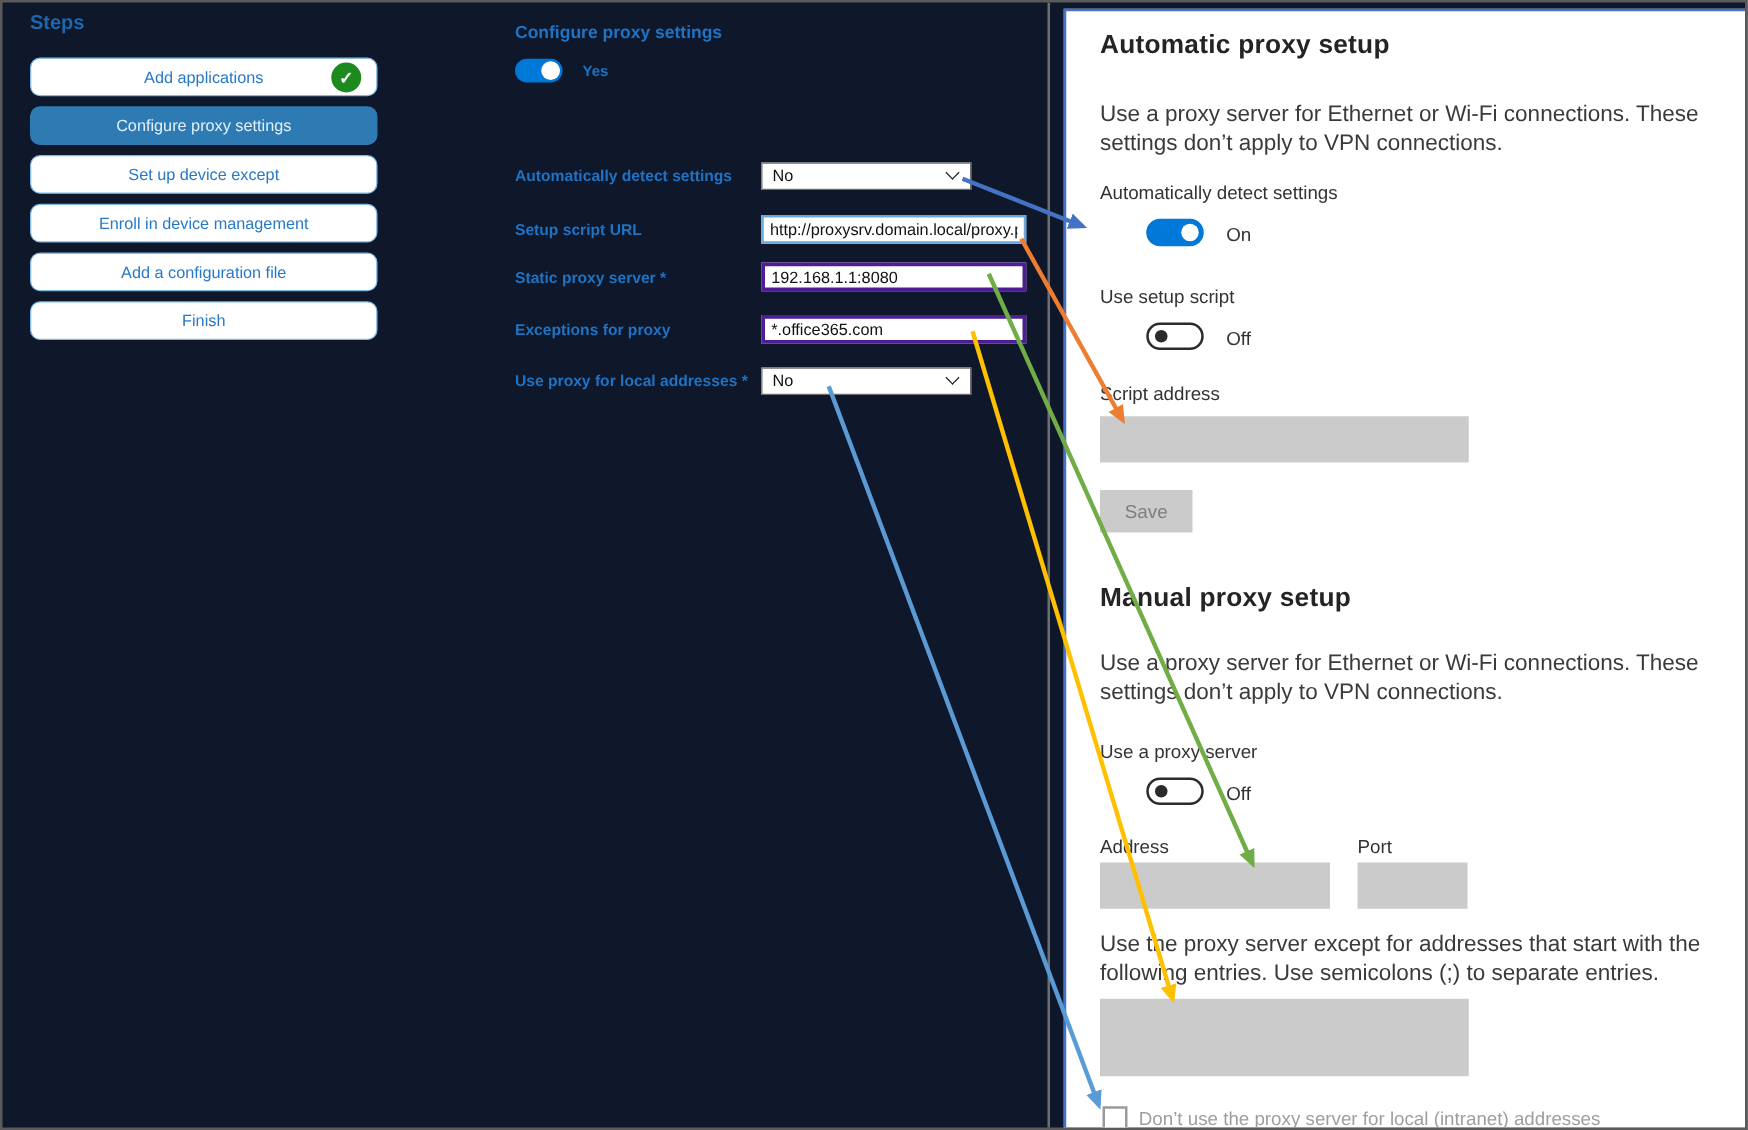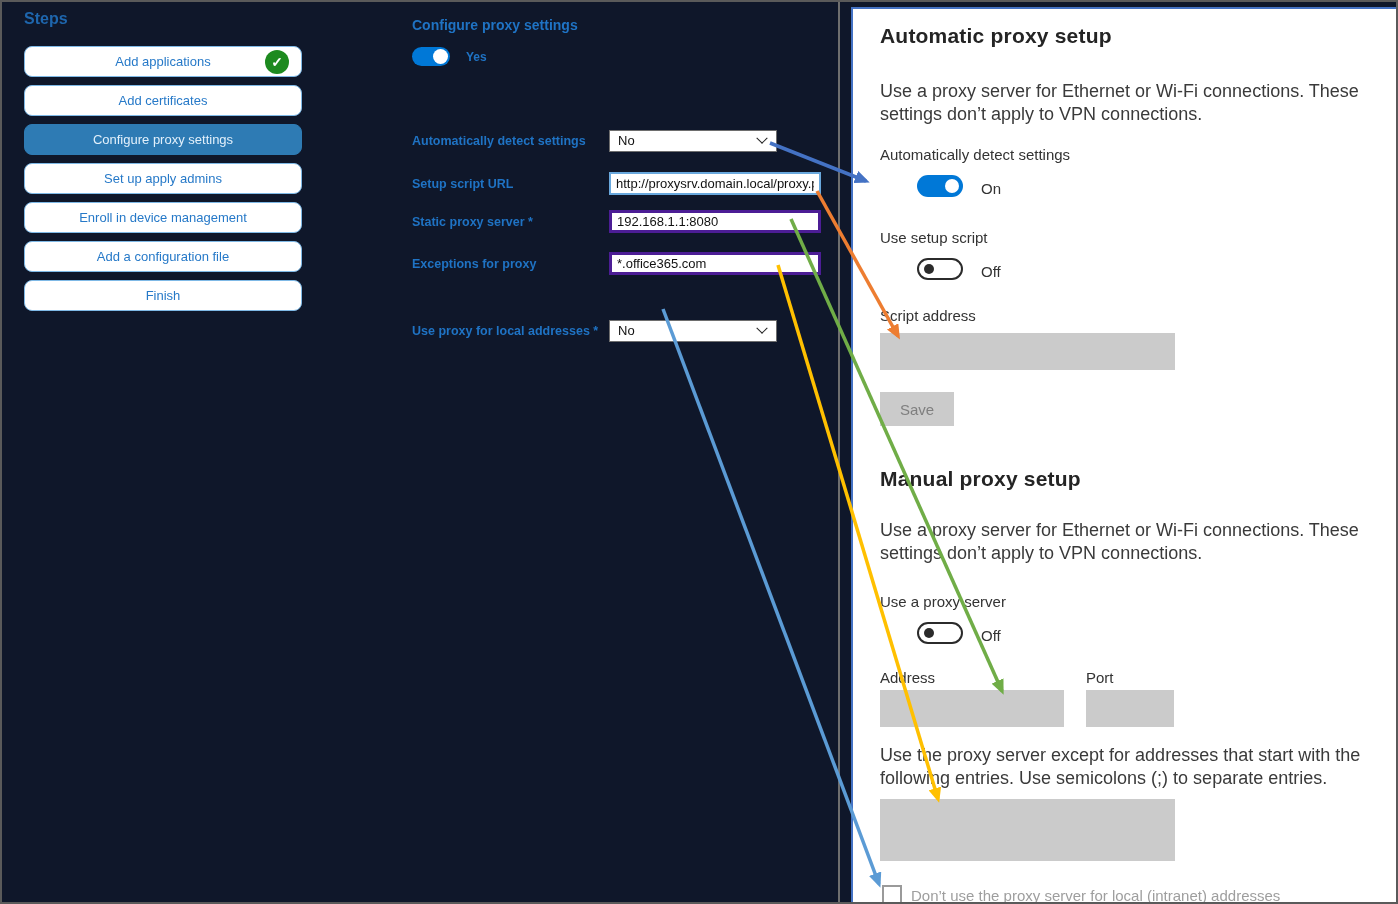--- a/index.html
+++ b/index.html
@@ -78,28 +78,25 @@
 <body>
 
 <div id="page">
 
   <div class="steps-title">Steps</div>
   <div id="steps-list">
       <div class="step-btn">
         <span>Add applications</span>
         <span class="check-circle">✓</span>
       </div>
-      <div class="step-btn">
-        <span>Add certificates</span>
-      </div>
       <div class="step-btn selected">
         <span>Configure proxy settings</span>
       </div>
       <div class="step-btn">
-        <span>Set up apply admins</span>
+        <span>Set up device except</span>
       </div>
       <div class="step-btn">
         <span>Enroll in device management</span>
       </div>
       <div class="step-btn">
         <span>Add a configuration file</span>
       </div>
       <div class="step-btn">
         <span>Finish</span>
       </div>
@@ -125,21 +122,21 @@
         <input type="text" class="f-input focused" value="http://proxysrv.domain.local/proxy.pa" style="height: 23px;">
       </div>
       <div class="form-row" style="top: 208px;">
         <span class="f-label">Static proxy server *</span>
         <input type="text" class="f-input" value="192.168.1.1:8080" style="height: 23px;">
       </div>
       <div class="form-row" style="top: 250px;">
         <span class="f-label">Exceptions for proxy</span>
         <input type="text" class="f-input" value="*.office365.com" style="height: 23px;">
       </div>
-      <div class="form-row" style="top: 291px; margin-top: 26px;">
+      <div class="form-row" style="top: 291px;">
         <span class="f-label">Use proxy for local addresses *</span>
         <div class="f-select" style="height: 22px;">
           <span>No</span>
           <span class="chevron"></span>
         </div>
       </div>
     </div>
 
   <div class="window-divider"></div>
 

